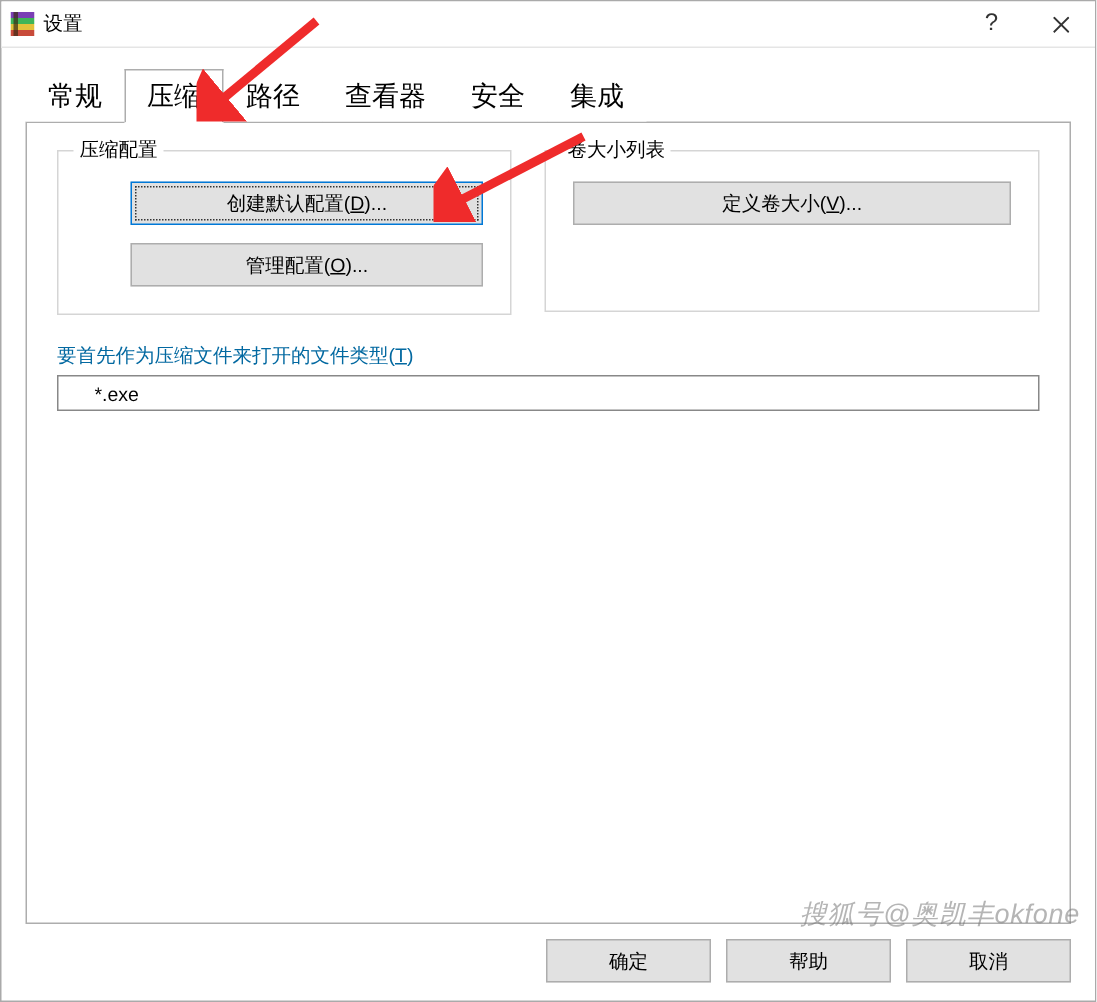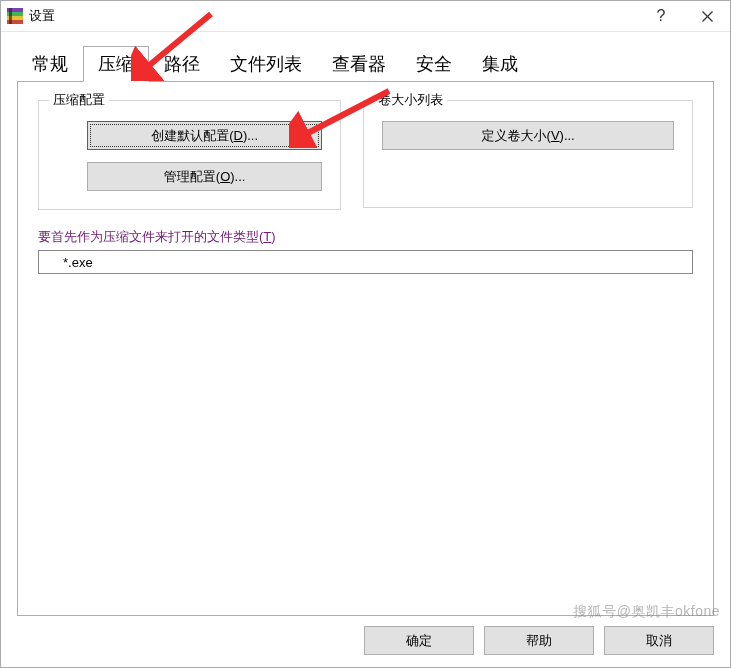--- a/index.html
+++ b/index.html
@@ -139,21 +139,21 @@
       outline-offset: -4px;
     }
     .groupbox.left .wide-button + .wide-button {
       margin-top: 12px;
     }
     .below-groups {
       margin-top: 18px;
     }
     .field-label {
       font-size: 13px;
-      color: #701a75;
+      color: #0369a1;
       margin-bottom: 4px;
       display: block;
     }
     .text-input {
       width: 100%;
       height: 24px;
       border: 1px solid #888888;
       padding: 2px 24px;
       font-size: 13px;
       font-family: inherit;
@@ -184,25 +184,26 @@
     
     .arrow {
       position: absolute;
       pointer-events: none;
       z-index: 100;
     }
     .watermark {
       position: absolute;
       right: 10px;
       bottom: 46px;
-      font-size: 14px;
+      font-size: 18px;
       color: rgba(120,120,120,0.55);
       letter-spacing: 0.5px;
       z-index: 50;
       pointer-events: none;
+      font-style: italic;
     }
   </style>
 </head>
 <body>
 
 <div class="window">
 
   <div class="titlebar">
     <span class="app-icon">
       <svg viewBox="0 0 16 16">
@@ -223,21 +224,20 @@
           </svg>
       </div>
     </div>
   </div>
 
   <div class="content-area">
     <div class="tabs">
       <div class="tab">常规</div>
       <div class="tab active">压缩</div>
       <div class="tab">路径</div>
-      <div class="tab">文件列表</div>
       <div class="tab">查看器</div>
       <div class="tab">安全</div>
       <div class="tab">集成</div>
     </div>
 
     <div class="tab-panel">
 
       <div class="groupboxes">
         <div class="groupbox left">
           <div class="groupbox-title">压缩配置</div>

